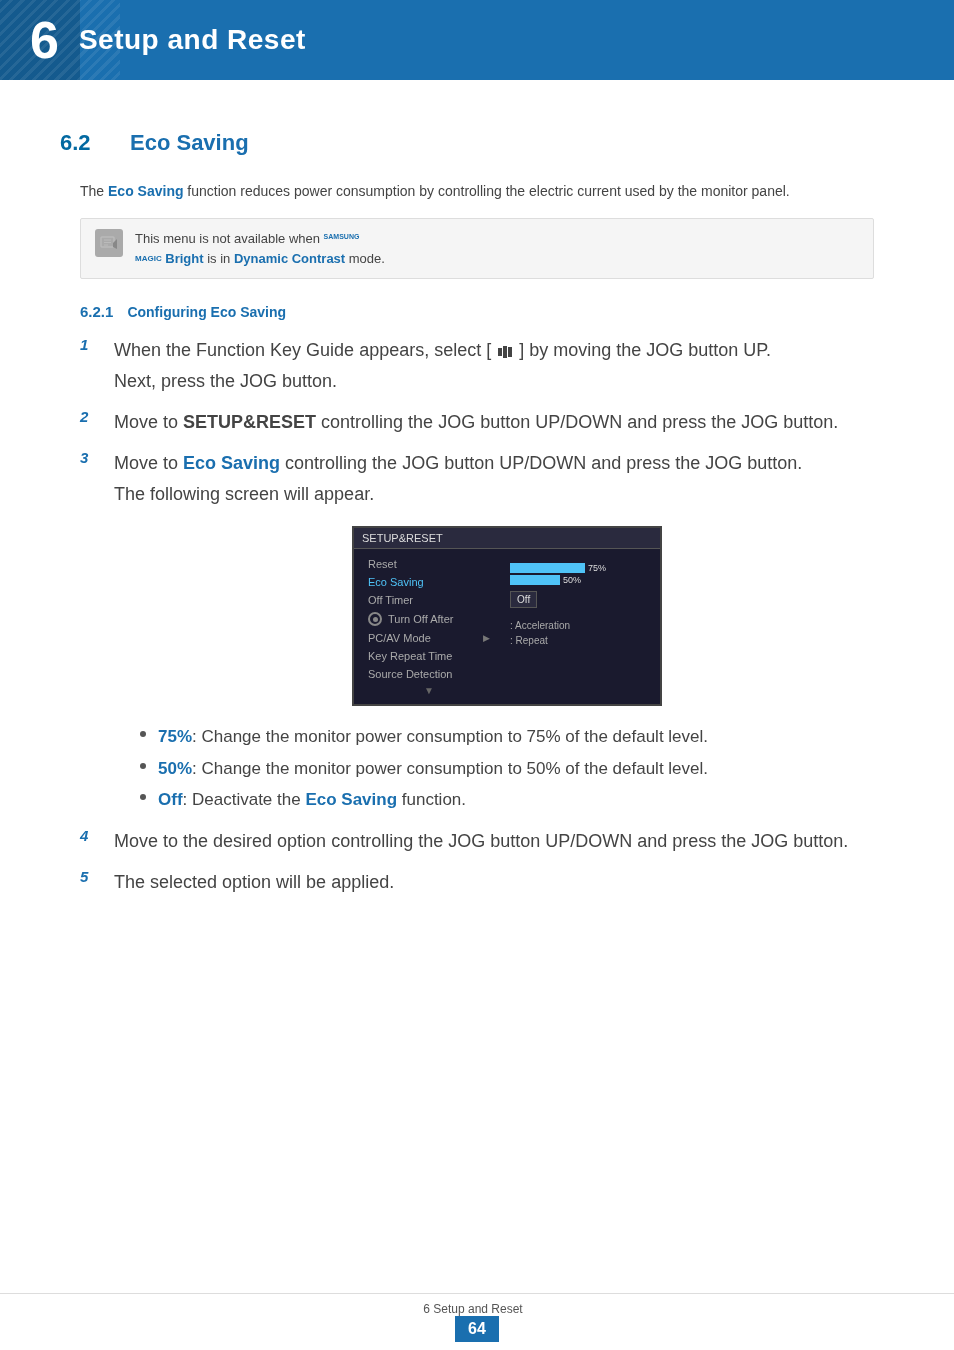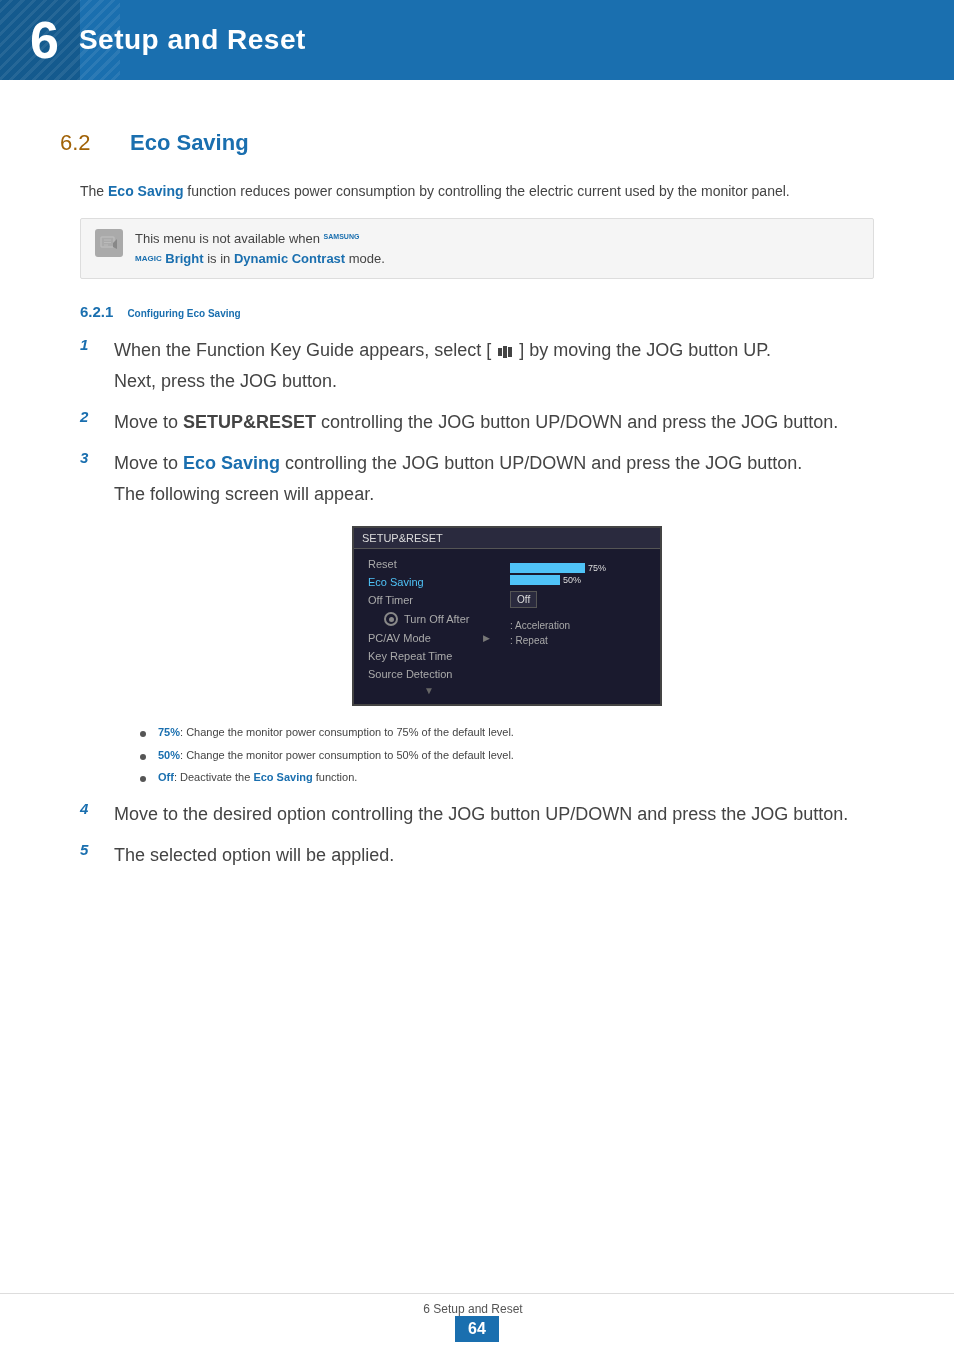--- a/index.html
+++ b/index.html
@@ -74,22 +74,22 @@
 
     
     .section-heading {
       display: flex;
       align-items: baseline;
       margin-bottom: 24px;
       margin-top: 10px;
     }
     .section-number {
       font-size: 22px;
-      font-weight: normal;
-      color: #a16207;
+      font-weight: bold;
+      color: #0369a1;
       margin-right: 20px;
       min-width: 50px;
     }
     .section-title {
       font-size: 22px;
       font-weight: bold;
       color: #1a6faf;
     }
 
     
@@ -140,21 +140,21 @@
       margin-top: 24px;
       padding-left: 20px;
     }
     .subsection-number {
       font-size: 15px;
       font-weight: bold;
       color: #1a6faf;
       margin-right: 14px;
     }
     .subsection-title {
-      font-size: 10px;
+      font-size: 14px;
       font-weight: bold;
       color: #1a6faf;
     }
 
     
     .steps {
       padding-left: 20px;
     }
     .step {
       display: flex;
@@ -285,21 +285,21 @@
 
     
     .bullet-list {
       padding-left: 60px;
       margin: 10px 0 14px 0;
     }
     .bullet-item {
       display: flex;
       align-items: flex-start;
       margin-bottom: 6px;
-      font-size: 11px;
+      font-size: 17px;
       color: #444;
       line-height: 1.5;
     }
     .bullet-dot {
       width: 6px;
       height: 6px;
       background: #555;
       border-radius: 50%;
       min-width: 6px;
       margin-top: 7px;
@@ -425,21 +425,21 @@
     </div>
 
     <div class="screen-container">
       <div class="monitor-screen">
         <div class="screen-title-bar">SETUP&amp;RESET</div>
         <div class="screen-body">
           <div class="screen-menu">
             <div class="screen-menu-item">Reset</div>
             <div class="screen-menu-item active">Eco Saving</div>
             <div class="screen-menu-item">Off Timer</div>
-            <div style="display:flex;align-items:center;padding: 3px 30px;">
+            <div style="display:flex;align-items:center;padding: 3px 14px;">
               <div style="width:14px;height:14px;border:2px solid #888;border-radius:50%;margin-right:6px;display:flex;align-items:center;justify-content:center;">
                 <div style="width:5px;height:5px;background:#888;border-radius:50%;"></div>
               </div>
               <span class="screen-menu-item" style="padding:0;">Turn Off After</span>
             </div>
             <div class="screen-menu-item" style="display:flex;justify-content:space-between;align-items:center;">
               <span>PC/AV Mode</span>
               <span style="font-size:9px;color:#777;">▶</span>
             </div>
             <div class="screen-menu-item">Key Repeat Time</div>

